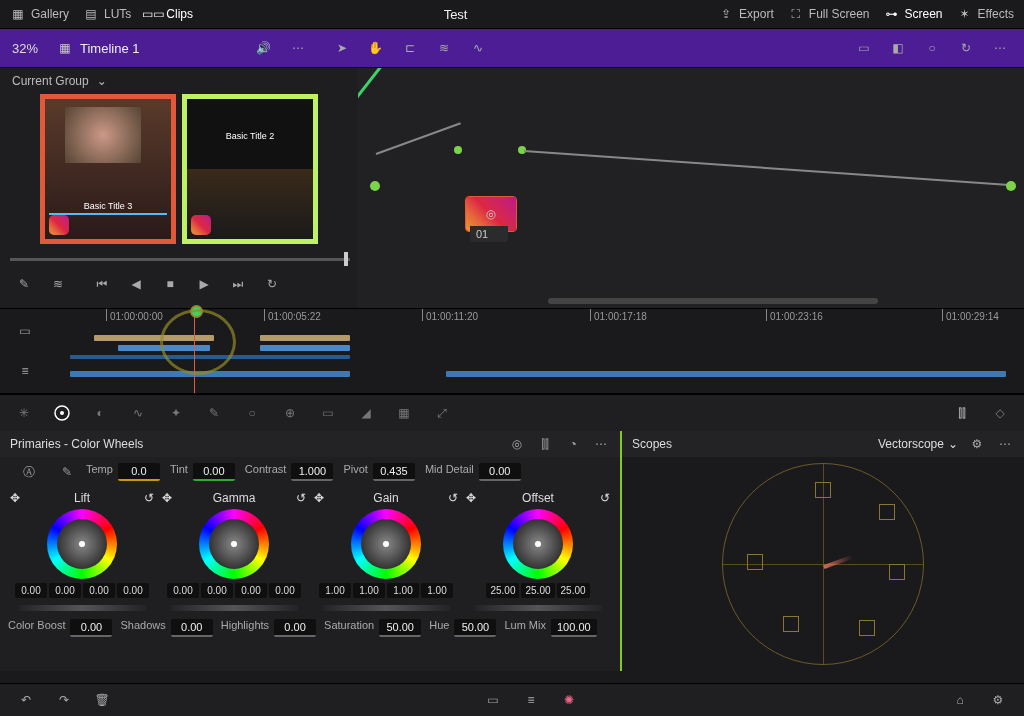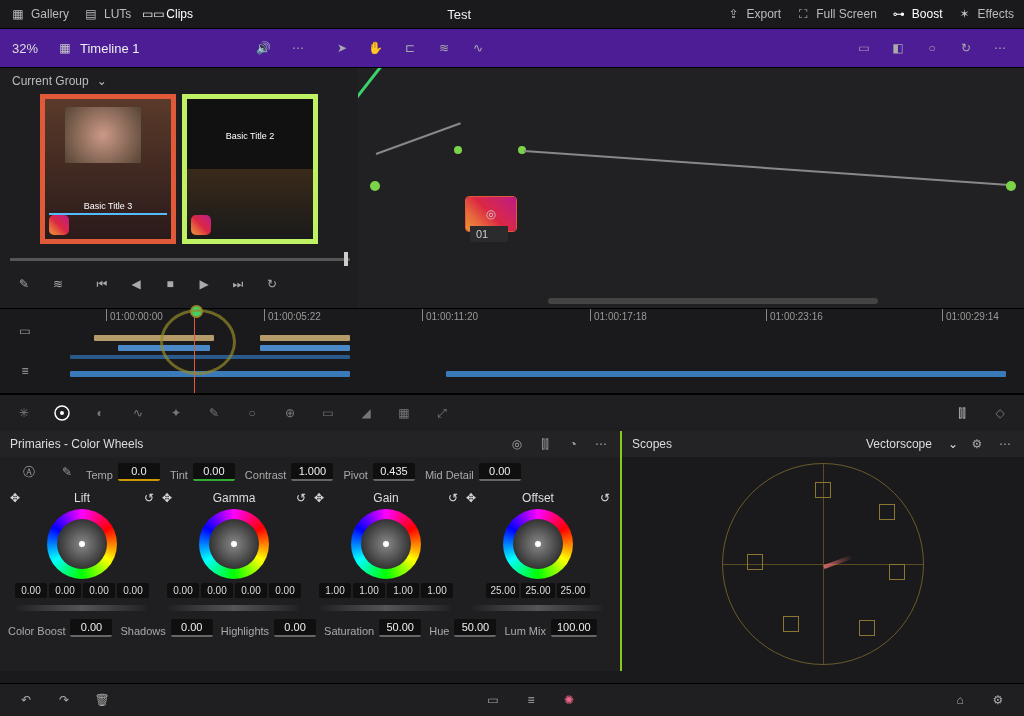--- a/index.html
+++ b/index.html
@@ -47,21 +47,21 @@
 .yellow-circle{position:absolute;width:70px;height:60px;border:3px solid rgba(148,138,42,.7);border-radius:50%;pointer-events:none}
 .toolrow{height:36px;display:flex;align-items:center;gap:18px;padding:0 14px;background:#1f1f21;border-top:1px solid #000}
 .tico{width:20px;height:20px;display:flex;align-items:center;justify-content:center;cursor:pointer;opacity:.5}
 .tico.act{opacity:1}
 .panels{display:flex;height:240px}
 .prim{flex:0 0 620px;display:flex;flex-direction:column;background:#1f1f21;border-right:2px solid #84cc16}
 .panel-head{height:26px;display:flex;align-items:center;padding:0 10px;font-size:12px;color:#ddd;background:#232326}
 .panel-head .spacer{flex:1}
 .headico{width:18px;height:18px;margin-left:10px;cursor:pointer;display:flex;align-items:center;justify-content:center;opacity:.7}
 .paramrow{display:flex;gap:10px;padding:6px 10px;align-items:center}
-.param{display:flex;align-items:flex-end;gap:5px}
+.param{display:flex;align-items:flex-start;gap:5px}
 .param label{color:#aaa;font-size:11px}
 .param .val{background:#0f0f10;padding:2px 6px;border-radius:2px;color:#eee;font-size:11px;min-width:30px;text-align:center;border-bottom:2px solid #666}
 .wheels{display:flex;justify-content:space-around;padding:4px 6px}
 .wheelcol{display:flex;flex-direction:column;align-items:center;gap:4px;width:150px}
 .wheel-head{display:flex;width:100%;align-items:center;justify-content:space-between;padding:0 6px}
 .wheel-head span{font-size:12px;color:#ddd}
 .wheel{width:70px;height:70px;border-radius:50%;background:conic-gradient(#f0f,#f00,#ff0,#0f0,#0ff,#00f,#f0f);position:relative;cursor:pointer}
 .wheel::after{content:"";position:absolute;inset:10px;border-radius:50%;background:radial-gradient(circle,#888 0%,#333 70%)}
 .wheel::before{content:"";position:absolute;top:50%;left:50%;width:6px;height:6px;margin:-3px;background:#fff;border-radius:50%;z-index:2}
 .nums{display:flex;gap:2px}
@@ -103,21 +103,21 @@
     <div class="tb-item">
         <span class="ico">⇪</span>
         <span>Export</span>
       </div>
     <div class="tb-item">
         <span class="ico">⛶</span>
         <span>Full Screen</span>
       </div>
     <div class="tb-item active">
         <span class="ico">⊶</span>
-        <span>Boost</span>
+        <span>Screen</span>
       </div>
     <div class="tb-item">
         <span class="ico">✶</span>
         <span>Effects</span>
       </div>
   </div>
 </div>
 
 <div class="secbar">
   <div class="zoom">32%</div>
@@ -364,21 +364,21 @@
           <label>Lum Mix</label>
           <div class="val">100.00</div>
         </div>
     </div>
   </div>
 
   <div class="scopes">
     <div class="panel-head">
       <span>Scopes</span>
       <div class="spacer"></div>
-      <span style="margin-right:16px">Vectorscope</span>
+      <span style="margin-right:4px">Vectorscope</span>
         <span>⌄</span>
       <div class="headico">⚙</div>
       <div class="headico">⋯</div>
     </div>
     <div class="vs">
       <div class="vcircle">
         <div class="vcross1"></div>
           <div class="vcross2"></div>
         <div class="vtarget" style="top:18px;left:92px"></div>
         <div class="vtarget" style="top:40px;right:28px"></div>

